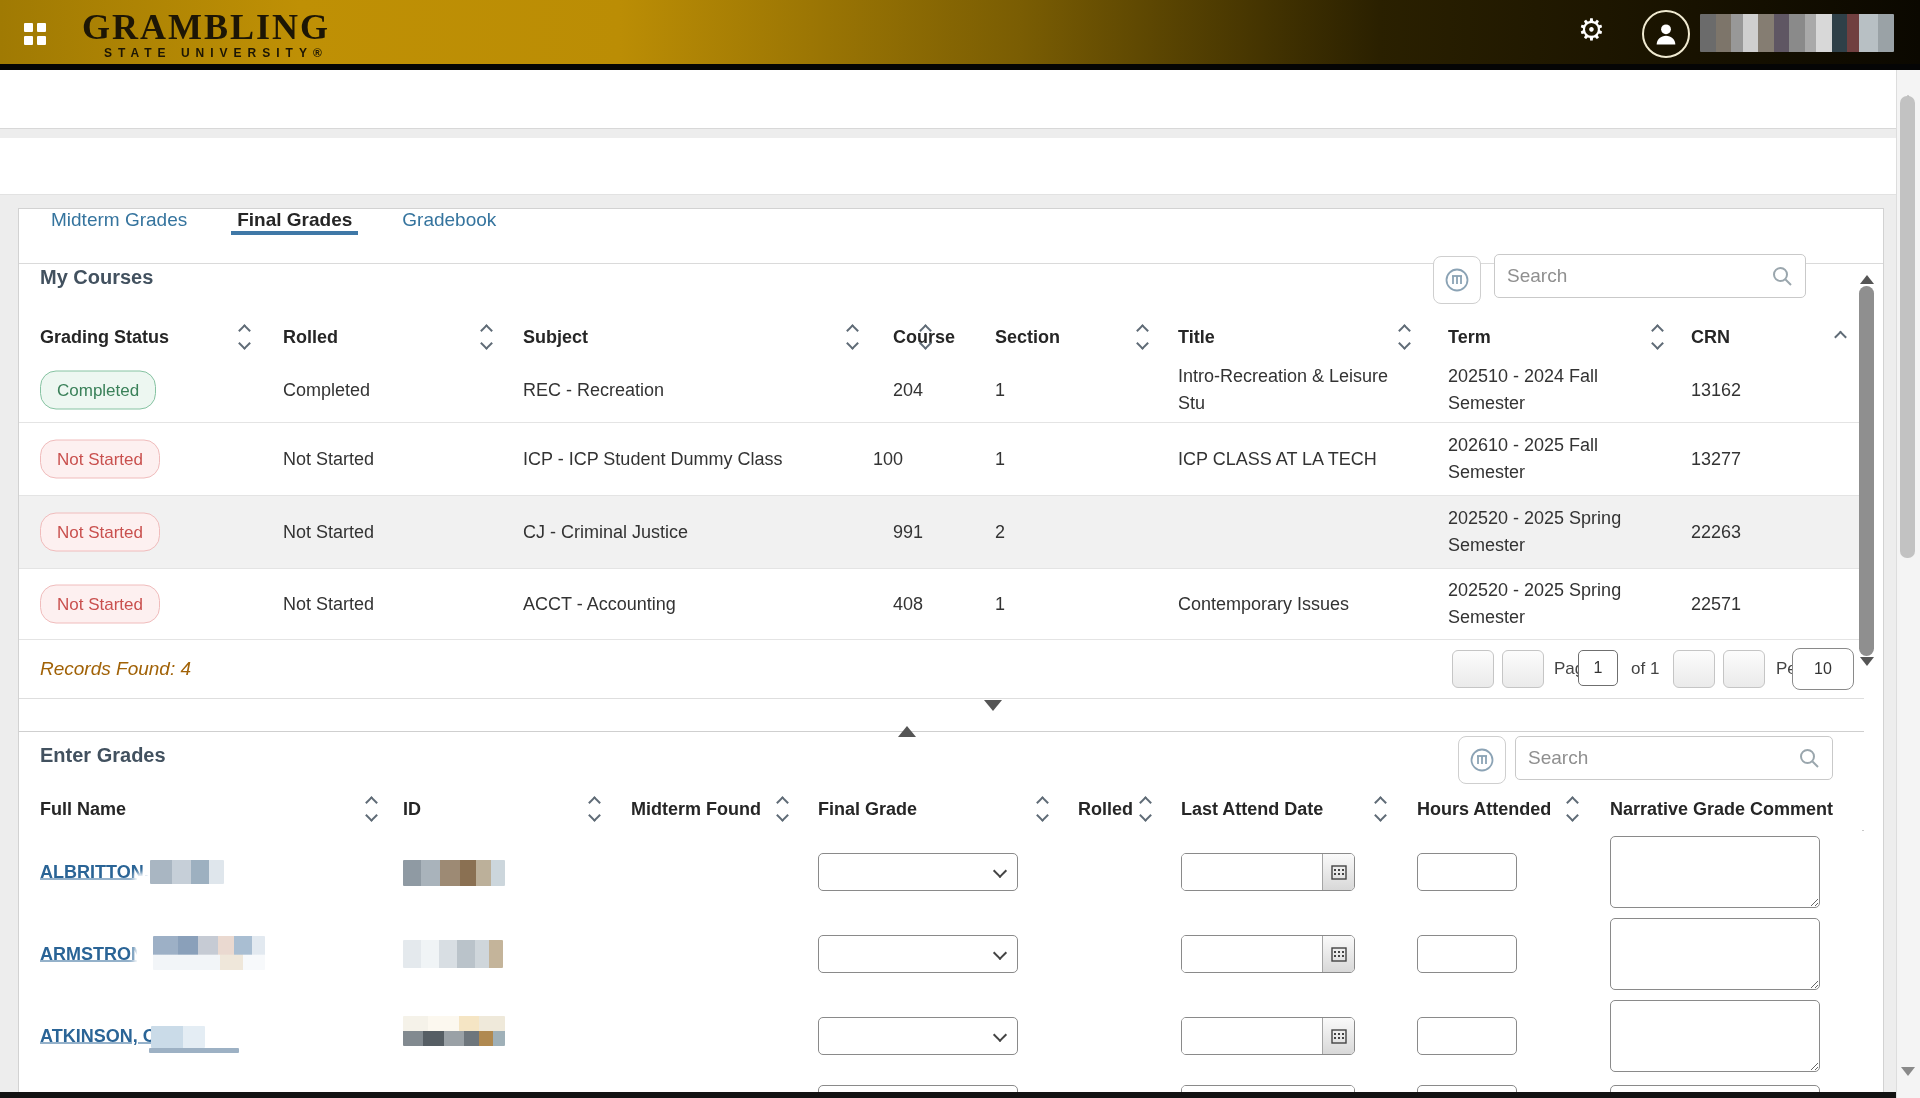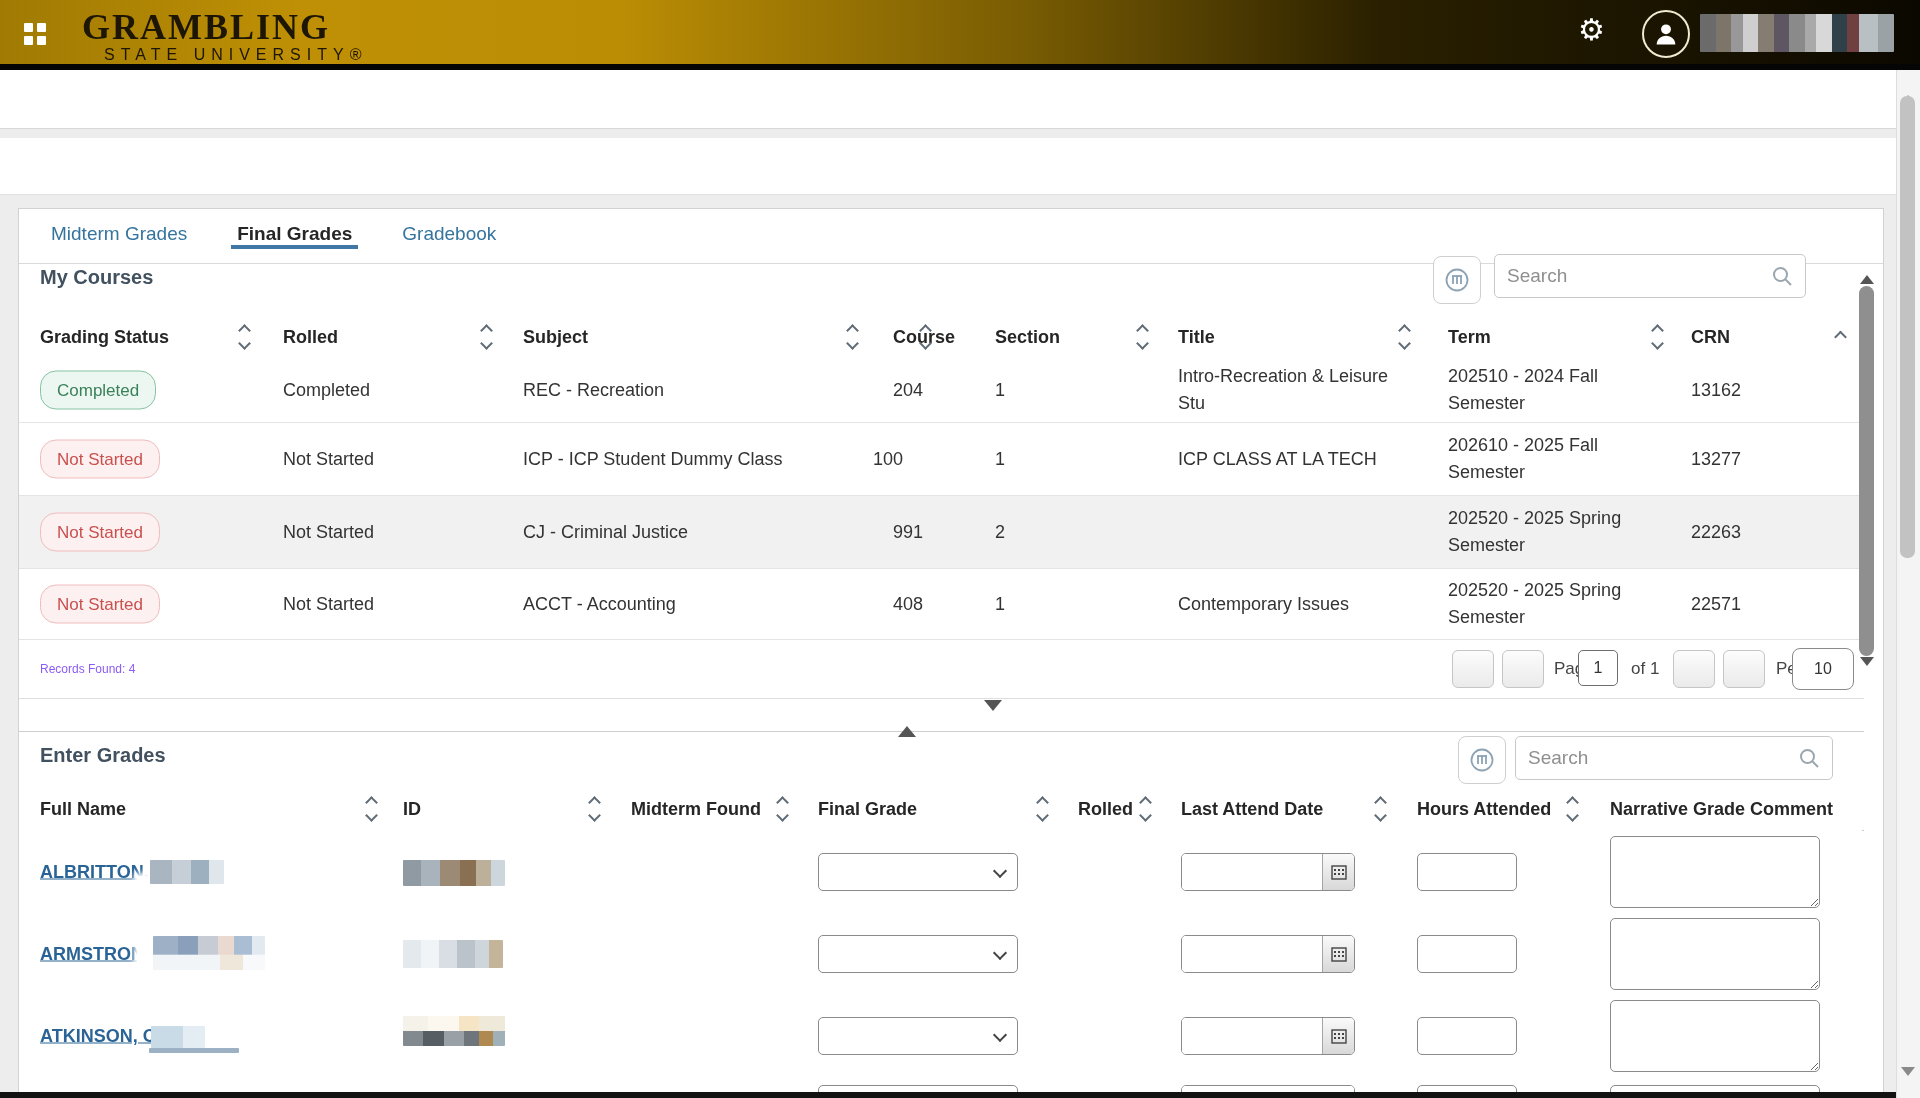--- a/index.html
+++ b/index.html
@@ -8,21 +8,21 @@
 
   
   #topbar{position:absolute;left:0;top:0;width:1920px;height:64px;
     background:linear-gradient(90deg,#a07a03 0px,#bf9005 300px,#bb8d05 620px,#7a5d03 1020px,#2a2000 1380px,#0b0800 1920px);}
   #topbar-black{position:absolute;left:0;top:64px;width:1920px;height:6px;background:#050505;}
   #grid-icon{position:absolute;left:24px;top:23px;width:22px;height:22px;display:grid;
     grid-template-columns:9px 9px;grid-template-rows:9px 9px;gap:4px;cursor:pointer;}
   #grid-icon span{background:#fff;border-radius:1px;}
   #brand{position:absolute;left:82px;top:6px;color:#1d1605;}
   #brand .b1{font-family:"Liberation Serif","DejaVu Serif",serif;font-size:36px;font-weight:700;letter-spacing:2px;}
-  #brand .b2{font-size:16px;font-weight:400;letter-spacing:6px;margin-top:-2px;padding-left:22px;}
+  #brand .b2{font-size:12px;font-weight:700;letter-spacing:6px;margin-top:-2px;padding-left:22px;}
   #gear{position:absolute;left:1578px;top:12px;font-size:30px;color:#fff;cursor:pointer;}
   #avatar{position:absolute;left:1642px;top:10px;width:44px;height:44px;border:2px solid #f0ead0;border-radius:50%;
     display:flex;align-items:center;justify-content:center;cursor:pointer;}
   .pxb{position:absolute;z-index:7;border-radius:1px;}
   #px-user{left:1700px;top:14px;width:194px;height:38px;
     background:linear-gradient(90deg,#6b6b6b 0 8%,#7d756a 8% 16%,#989898 16% 22%,#cfcfcf 22% 30%,#857d72 30% 38%,#5f5663 38% 46%,#8a8a8a 46% 54%,#a9a9a9 54% 60%,#d8d8d8 60% 68%,#2f4048 68% 76%,#703f3f 76% 82%,#b8c0c4 82% 92%,#9aa2a6 92% 100%);}
 
   
   #breadcrumb-band{position:absolute;left:0;top:70px;width:1920px;height:58px;background:#fff;border-bottom:1px solid #d8d8d8;}
   #breadcrumb{position:absolute;left:18px;top:84px;font-size:26px;color:#4a4a4a;display:flex;align-items:center;gap:16px;}
@@ -31,21 +31,21 @@
   
   #title-band{position:absolute;left:0;top:138px;width:1920px;height:56px;background:#fff;border-bottom:1px solid #e2e2e2;}
   #page-title{position:absolute;left:40px;top:152px;font-size:20px;font-weight:700;color:#2d2d2d;}
 
   
   #card{position:absolute;left:18px;top:208px;width:1866px;height:890px;background:#fff;
     border:1px solid #d2d2d2;border-bottom:none;box-sizing:border-box;}
 
   
   #tabs{position:absolute;left:19px;top:209px;width:1864px;height:55px;border-bottom:1px solid #dadada;
-    display:flex;align-items:center;padding-left:26px;box-sizing:border-box;background:#fff;}
+    display:flex;align-items:flex-start;padding-left:26px;box-sizing:border-box;background:#fff;}
   .tab{font-size:19px;display:flex;align-items:center;margin-right:38px;color:#35749e;cursor:pointer;
     border-bottom:4px solid transparent;padding:0 6px;box-sizing:border-box;}
   .tab.active{color:#262626;font-weight:700;border-bottom-color:#3f78a7;}
 
   
   .section-title{position:absolute;font-size:20px;font-weight:700;color:#42515f;}
   .tool-btn{position:absolute;width:46px;height:46px;border:1px solid #cfcfcf;border-radius:8px;background:#fff;
     display:flex;align-items:center;justify-content:center;cursor:pointer;}
   .searchbox{position:absolute;height:44px;border:1px solid #c9c9c9;border-radius:5px;background:#fff;
     display:flex;align-items:center;box-sizing:border-box;}
@@ -68,21 +68,21 @@
   
   .row{position:absolute;left:19px;width:1843px;border-bottom:1px solid #e4e4e4;background:#fff;}
   .row.alt{background:#f1f1f1;}
   .cell{position:absolute;top:50%;transform:translateY(-50%);font-size:18px;color:#333;line-height:27px;}
   .badge{display:inline-block;border-radius:16px;padding:5px 16px;font-size:17px;border:1px solid;}
   .badge.green{color:#3a8159;background:#edf7f1;border-color:#86c3a2;}
   .badge.red{color:#c9504e;background:#fdf0f0;border-color:#f0bcbc;}
 
   
   #mc-footer{position:absolute;left:19px;top:640px;width:1845px;height:58px;background:#fff;}
-  #records-found{position:absolute;left:21px;top:50%;transform:translateY(-50%);font-size:12px;color:#8b5cf6;}
+  #records-found{position:absolute;left:21px;top:50%;transform:translateY(-50%);font-size:19px;color:#a16207;font-style:italic;}
   .pg-btn{position:absolute;top:10px;width:42px;height:38px;border:1px solid #c5c5c5;border-radius:6px;
     background:linear-gradient(#fcfcfc,#eaeaea);cursor:pointer;}
   .pg-label{position:absolute;top:50%;transform:translateY(-50%);font-size:17px;color:#444;white-space:nowrap;}
   #page-input{position:absolute;left:1559px;top:10px;width:40px;height:36px;border:1px solid #6f6f6f;border-radius:5px;
     text-align:center;font-size:16px;color:#333;box-sizing:border-box;}
   #perpage-input{position:absolute;left:1773px;top:8px;width:62px;height:42px;border:1px solid #8a8a8a;border-radius:8px;
     text-align:center;font-size:16px;color:#333;box-sizing:border-box;}
 
   
   #splitter{position:absolute;left:19px;top:698px;width:1845px;height:32px;background:#fff;

